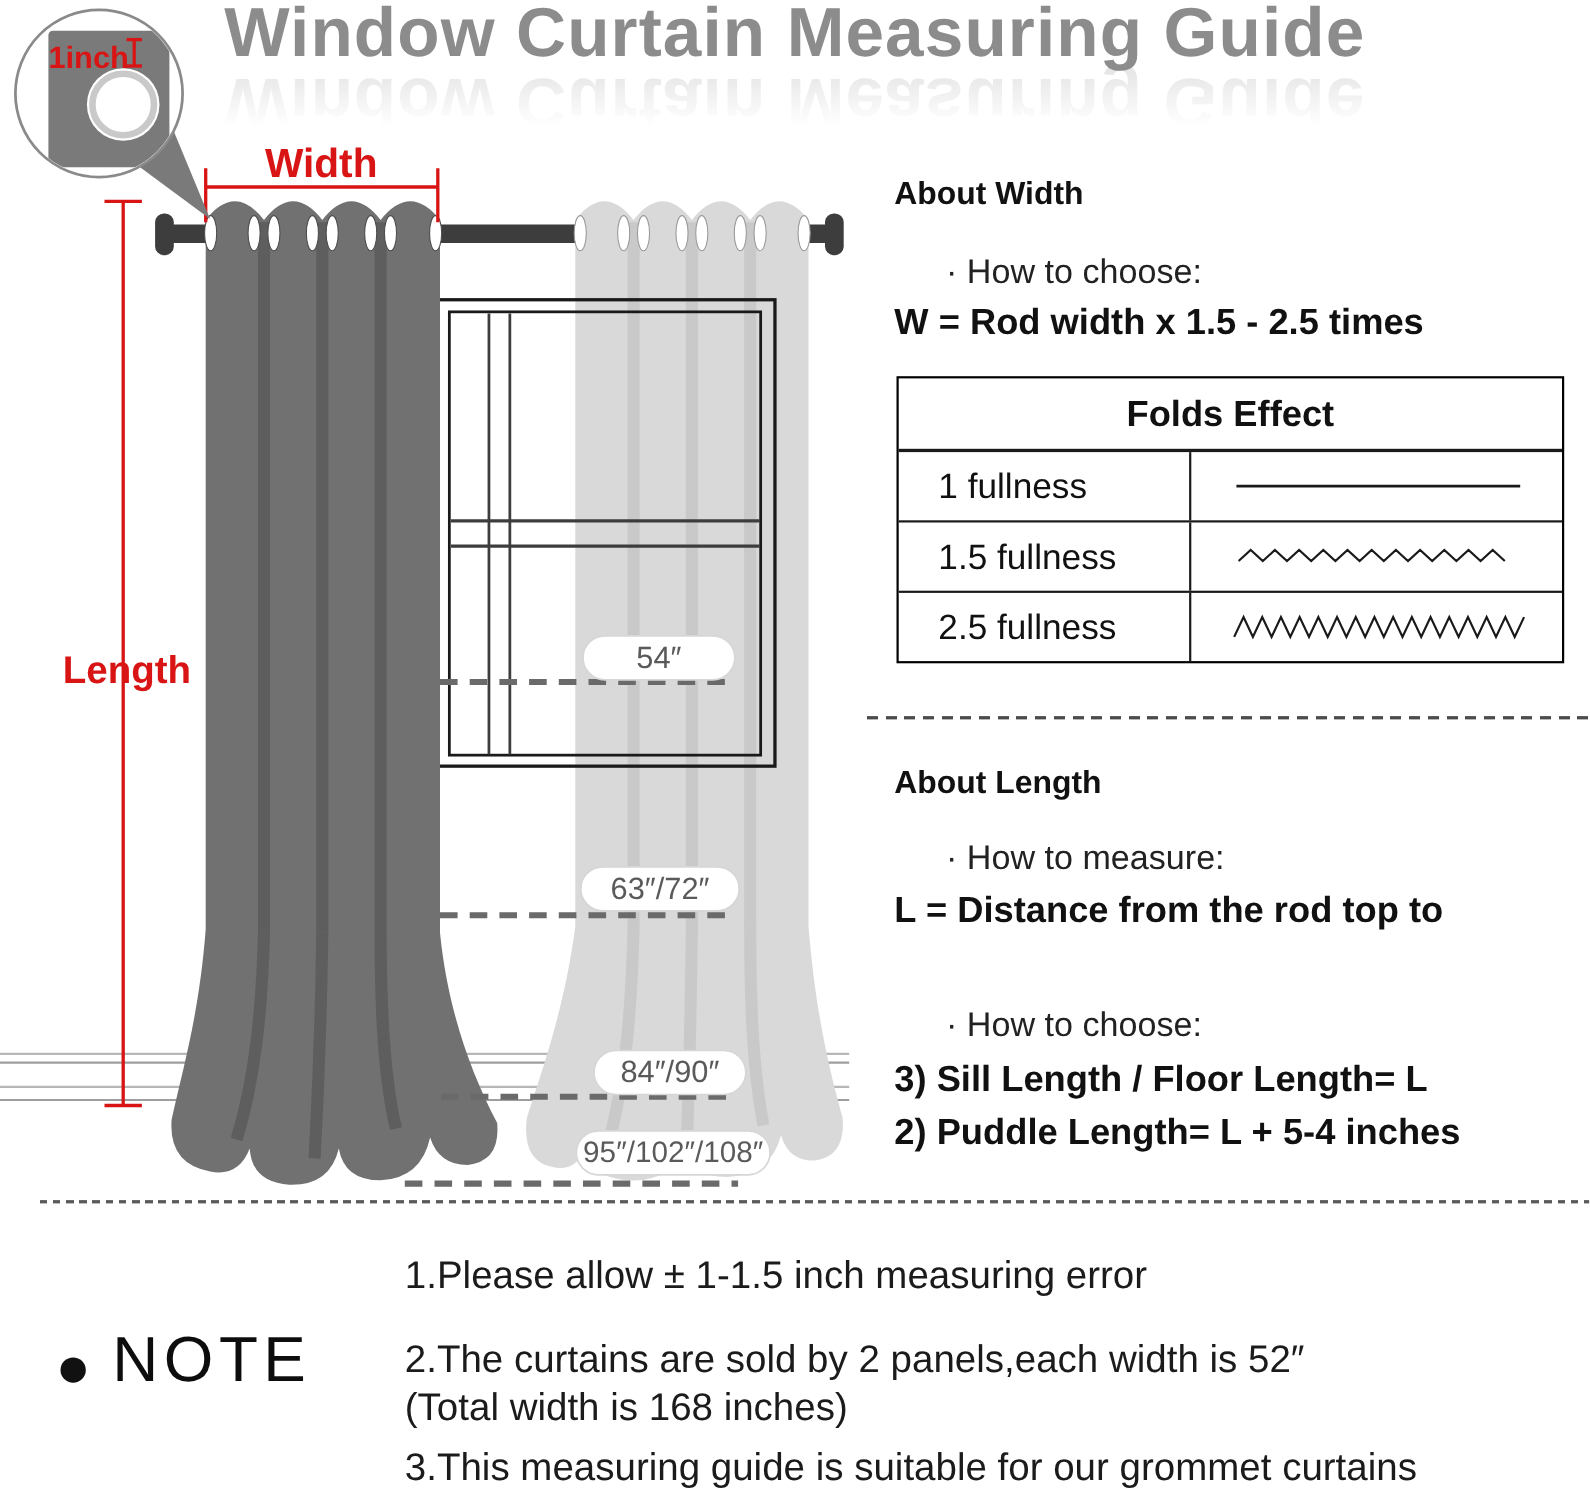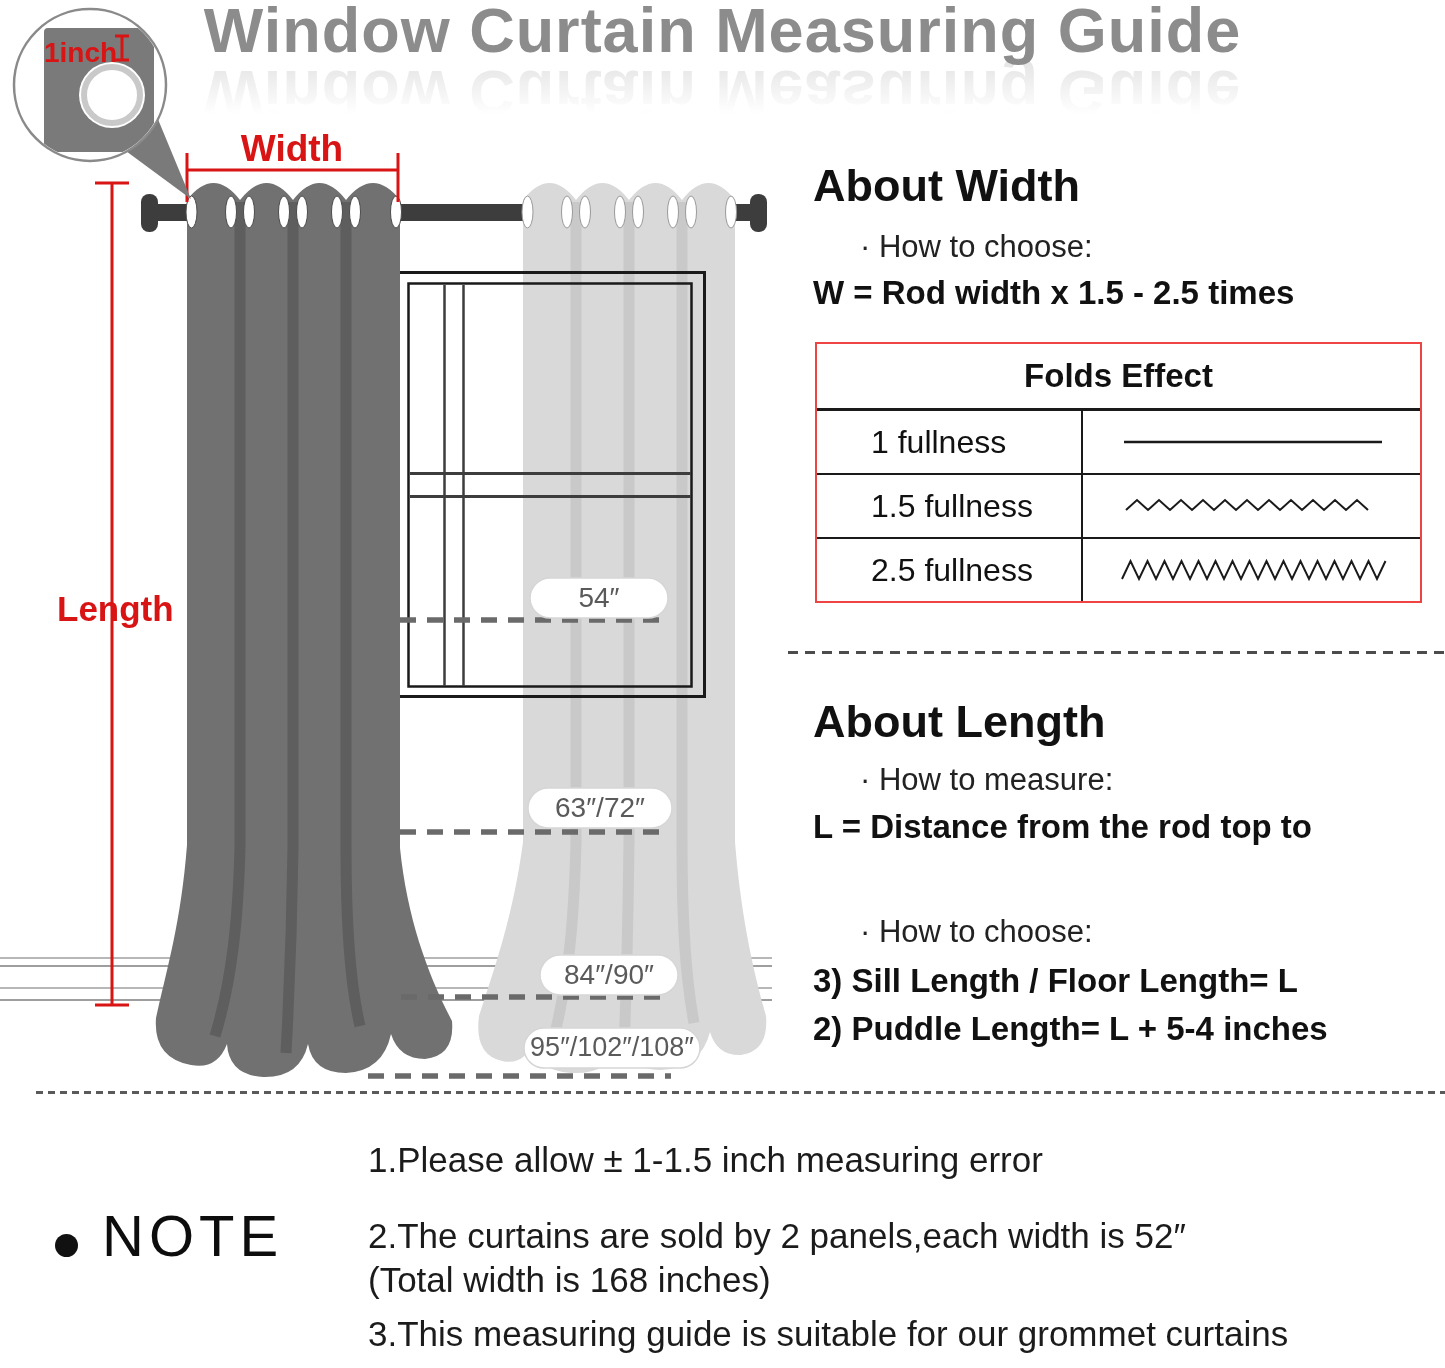--- a/index.html
+++ b/index.html
@@ -16,31 +16,31 @@
   .title-mirror{
     left:0;right:0;top:57px;text-align:center;z-index:1;
     font-size:63px;font-weight:700;color:#b2b2b2;letter-spacing:1px;white-space:nowrap;
     transform:scaleY(-1);opacity:.45;
   }
   .title-fade{
     left:190px;right:0;top:58px;height:72px;z-index:2;
     background:linear-gradient(to bottom, rgba(255,255,255,.2) 0%, #ffffff 78%);
   }
   
-  .h2{font-size:45px;font-weight:700;color:#111;white-space:nowrap;}
+  .h2{font-size:29px;font-weight:700;color:#111;white-space:nowrap;}
   .bullet-line{font-size:31px;color:#222;white-space:nowrap;margin-left:44px;}
   .formula{font-size:33px;font-weight:700;color:#111;white-space:nowrap;}
   
-  .folds-table{left:815px;top:342px;width:603px;border:2px solid #ef4444;background:#fff;}
+  .folds-table{left:815px;top:342px;width:603px;border:2px solid #000000;background:#fff;}
   .ft-header{height:64px;border-bottom:3px solid #1a1a1a;display:flex;align-items:center;justify-content:center;
     font-size:33px;font-weight:700;color:#111;}
   .ft-row{display:flex;height:62px;border-bottom:2px solid #1a1a1a;}
   .ft-row:last-child{border-bottom:none;}
   .ft-label{width:266px;border-right:2px solid #1a1a1a;display:flex;align-items:center;
-    padding-left:54px;font-size:32px;color:#111;box-sizing:border-box;}
+    padding-left:36px;font-size:32px;color:#111;box-sizing:border-box;}
   .ft-glyph{flex:1;display:flex;align-items:center;justify-content:center;}
   
   .sep-dash{
     left:788px;top:651px;width:657px;height:3px;
     background:repeating-linear-gradient(90deg,#4c4c4c 0 10px,transparent 10px 17px);
   }
   .sep-dot{
     left:36px;top:1091px;right:0;height:3px;
     background:repeating-linear-gradient(90deg,#5a5a5a 0 7px,transparent 7px 12px);
   }

